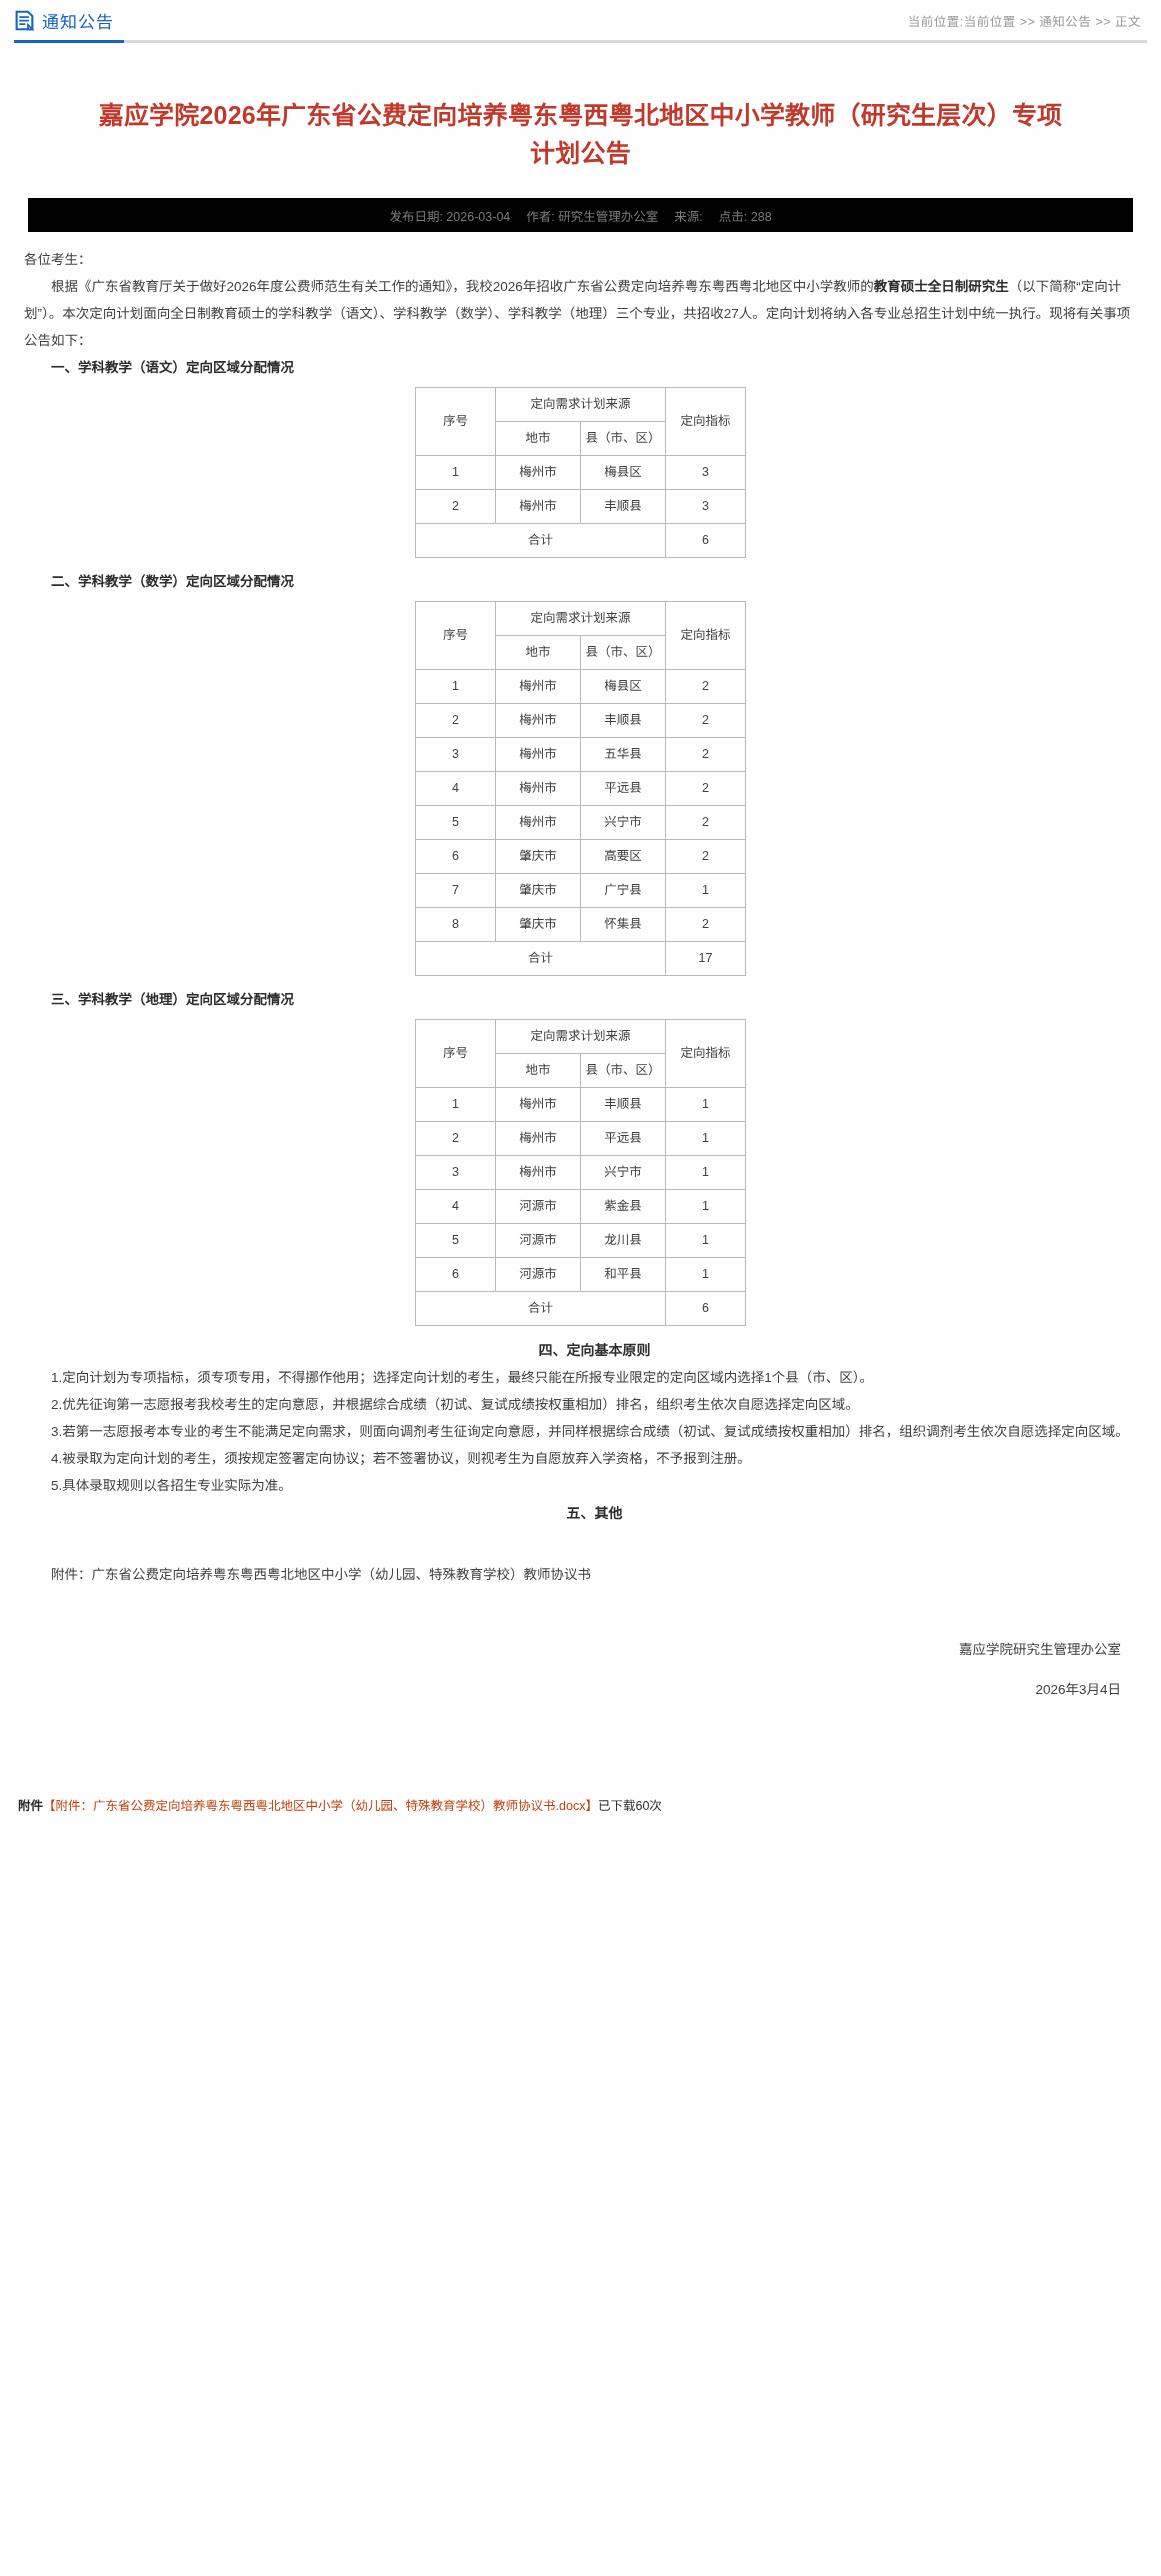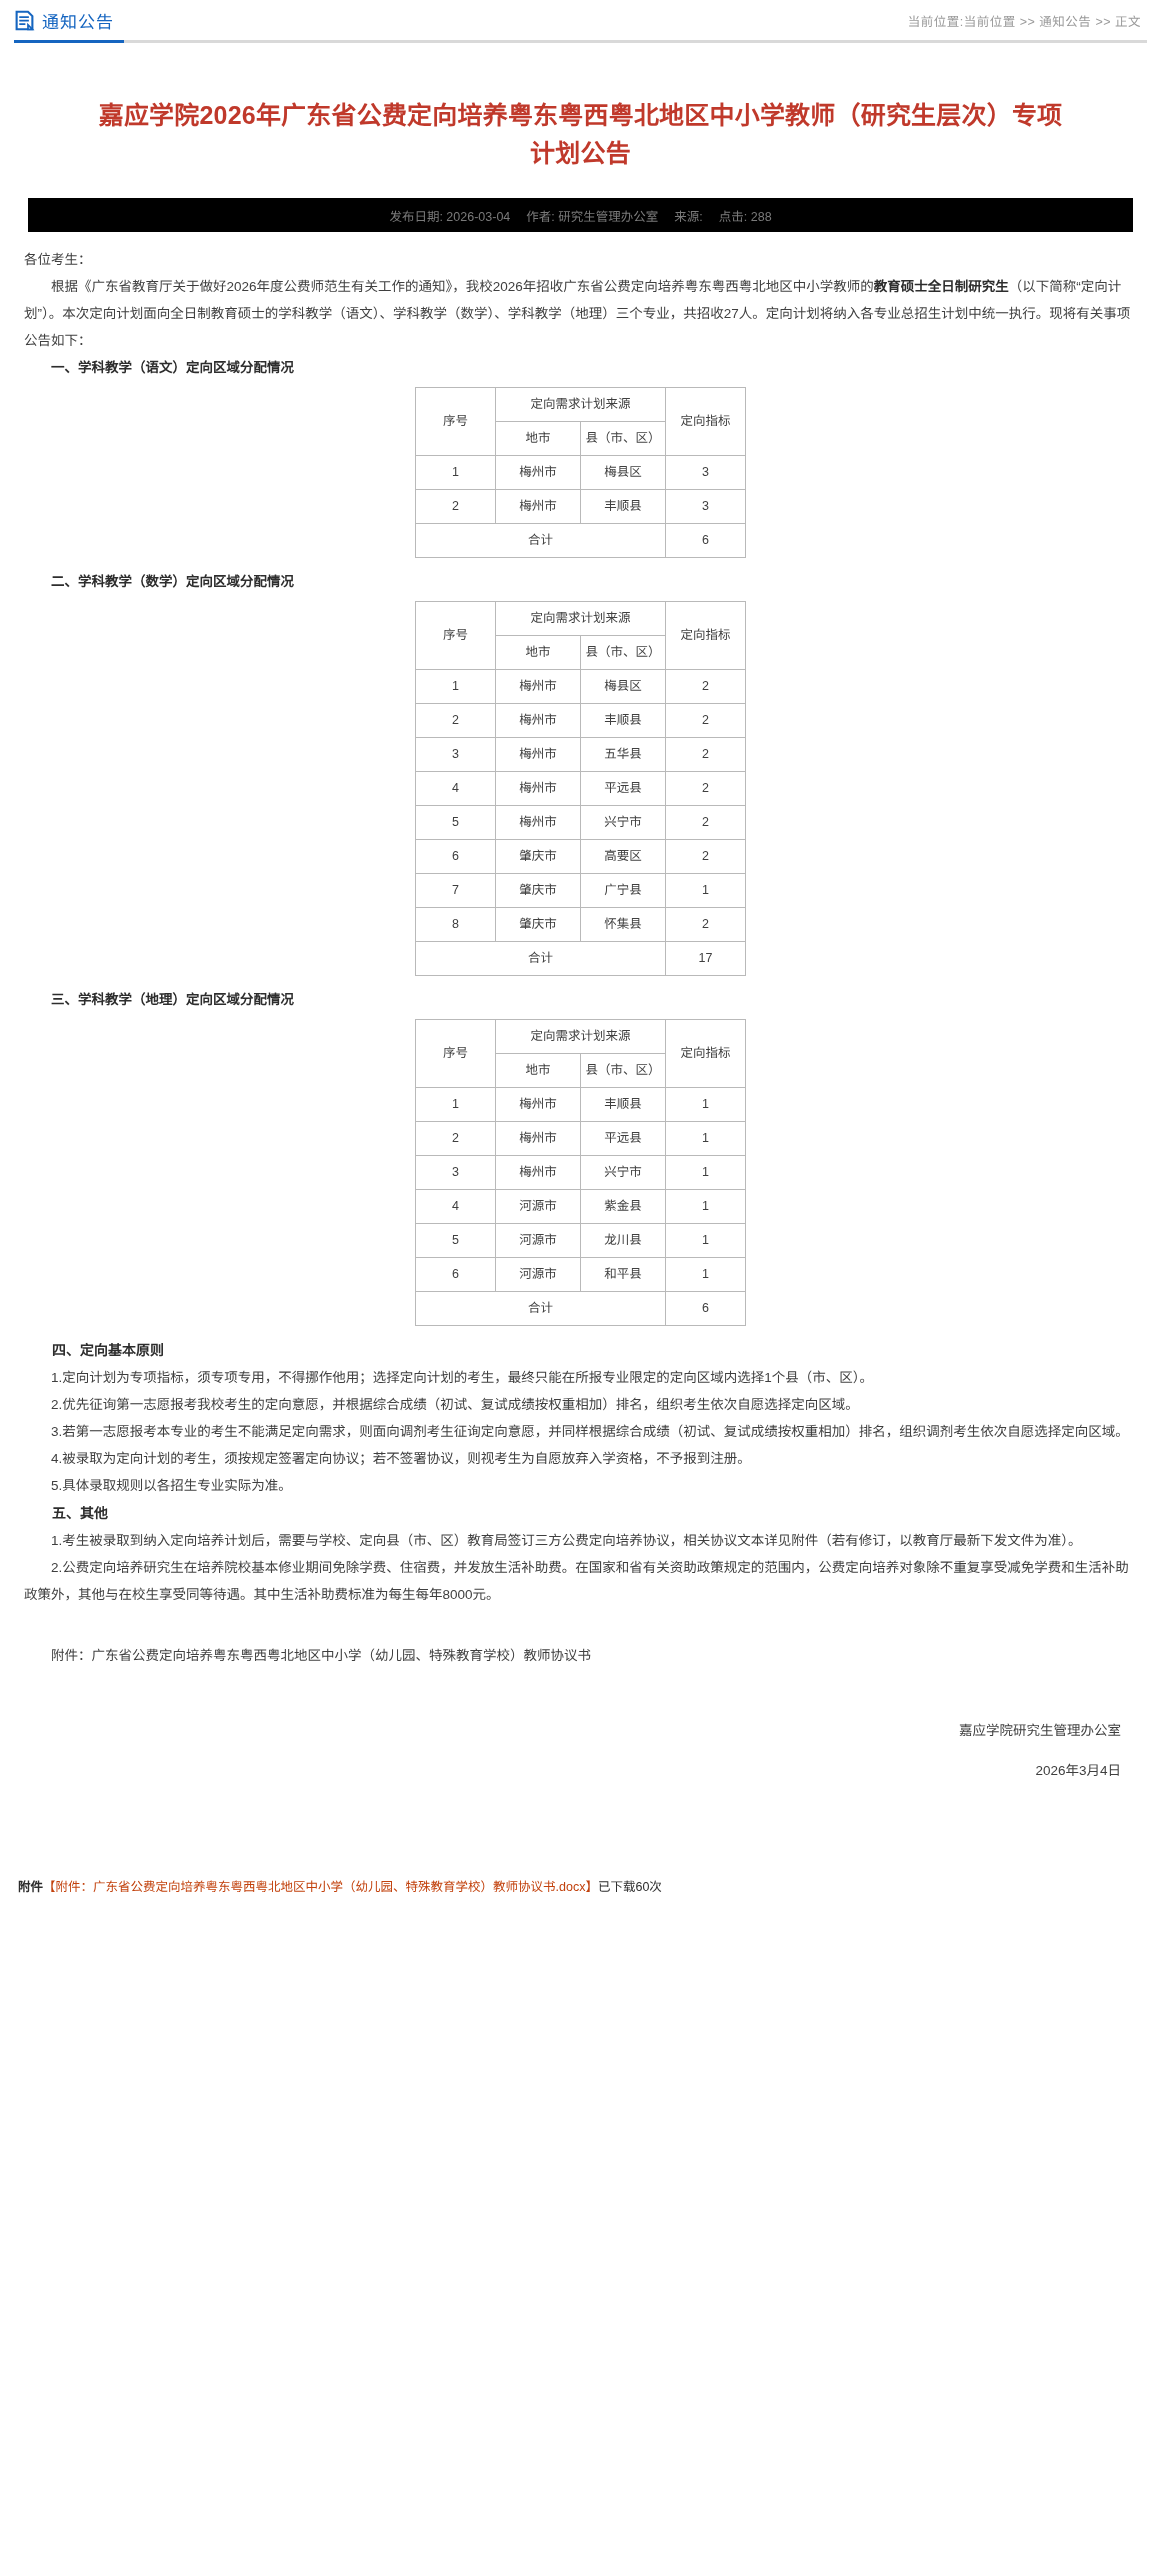--- a/index.html
+++ b/index.html
@@ -91,20 +91,21 @@
     font-weight: bold;
     color: #2d2d2d;
     margin-top: 2px;
   }
   .sect-head-lg {
     text-indent: 2em;
     font-weight: bold;
     color: #2d2d2d;
     font-size: 14px;
     margin-top: 6px;
+    text-align: center;
   }
   .p-item { text-indent: 2em; }
 
   
   .tbl-holder {
     display: flex;
     justify-content: center;
     margin: 6px 0 10px 0;
   }
   table.plan {
@@ -372,24 +373,20 @@
   <p class="sect-head-lg">四、定向基本原则</p>
   <div>
     <p class="p-item">1.定向计划为专项指标，须专项专用，不得挪作他用；选择定向计划的考生，最终只能在所报专业限定的定向区域内选择1个县（市、区）。</p>
     <p class="p-item">2.优先征询第一志愿报考我校考生的定向意愿，并根据综合成绩（初试、复试成绩按权重相加）排名，组织考生依次自愿选择定向区域。</p>
     <p class="p-item">3.若第一志愿报考本专业的考生不能满足定向需求，则面向调剂考生征询定向意愿，并同样根据综合成绩（初试、复试成绩按权重相加）排名，组织调剂考生依次自愿选择定向区域。</p>
     <p class="p-item">4.被录取为定向计划的考生，须按规定签署定向协议；若不签署协议，则视考生为自愿放弃入学资格，不予报到注册。</p>
     <p class="p-item">5.具体录取规则以各招生专业实际为准。</p>
   </div>
 
   <p class="sect-head-lg">五、其他</p>
-  <div>
-    <p class="p-item">1.考生被录取到纳入定向培养计划后，需要与学校、定向县（市、区）教育局签订三方公费定向培养协议，相关协议文本详见附件（若有修订，以教育厅最新下发文件为准）。</p>
-    <p class="p-item">2.公费定向培养研究生在培养院校基本修业期间免除学费、住宿费，并发放生活补助费。在国家和省有关资助政策规定的范围内，公费定向培养对象除不重复享受减免学费和生活补助政策外，其他与在校生享受同等待遇。其中生活补助费标准为每生每年8000元。</p>
-  </div>
 
   <div class="sig-gap"></div>
 
   <p class="p-item">附件：广东省公费定向培养粤东粤西粤北地区中小学（幼儿园、特殊教育学校）教师协议书</p>
 </div>
 
 <div class="signature">
   <div class="sig-gap"></div>
   <p>嘉应学院研究生管理办公室</p>
   <p>2026年3月4日</p>

